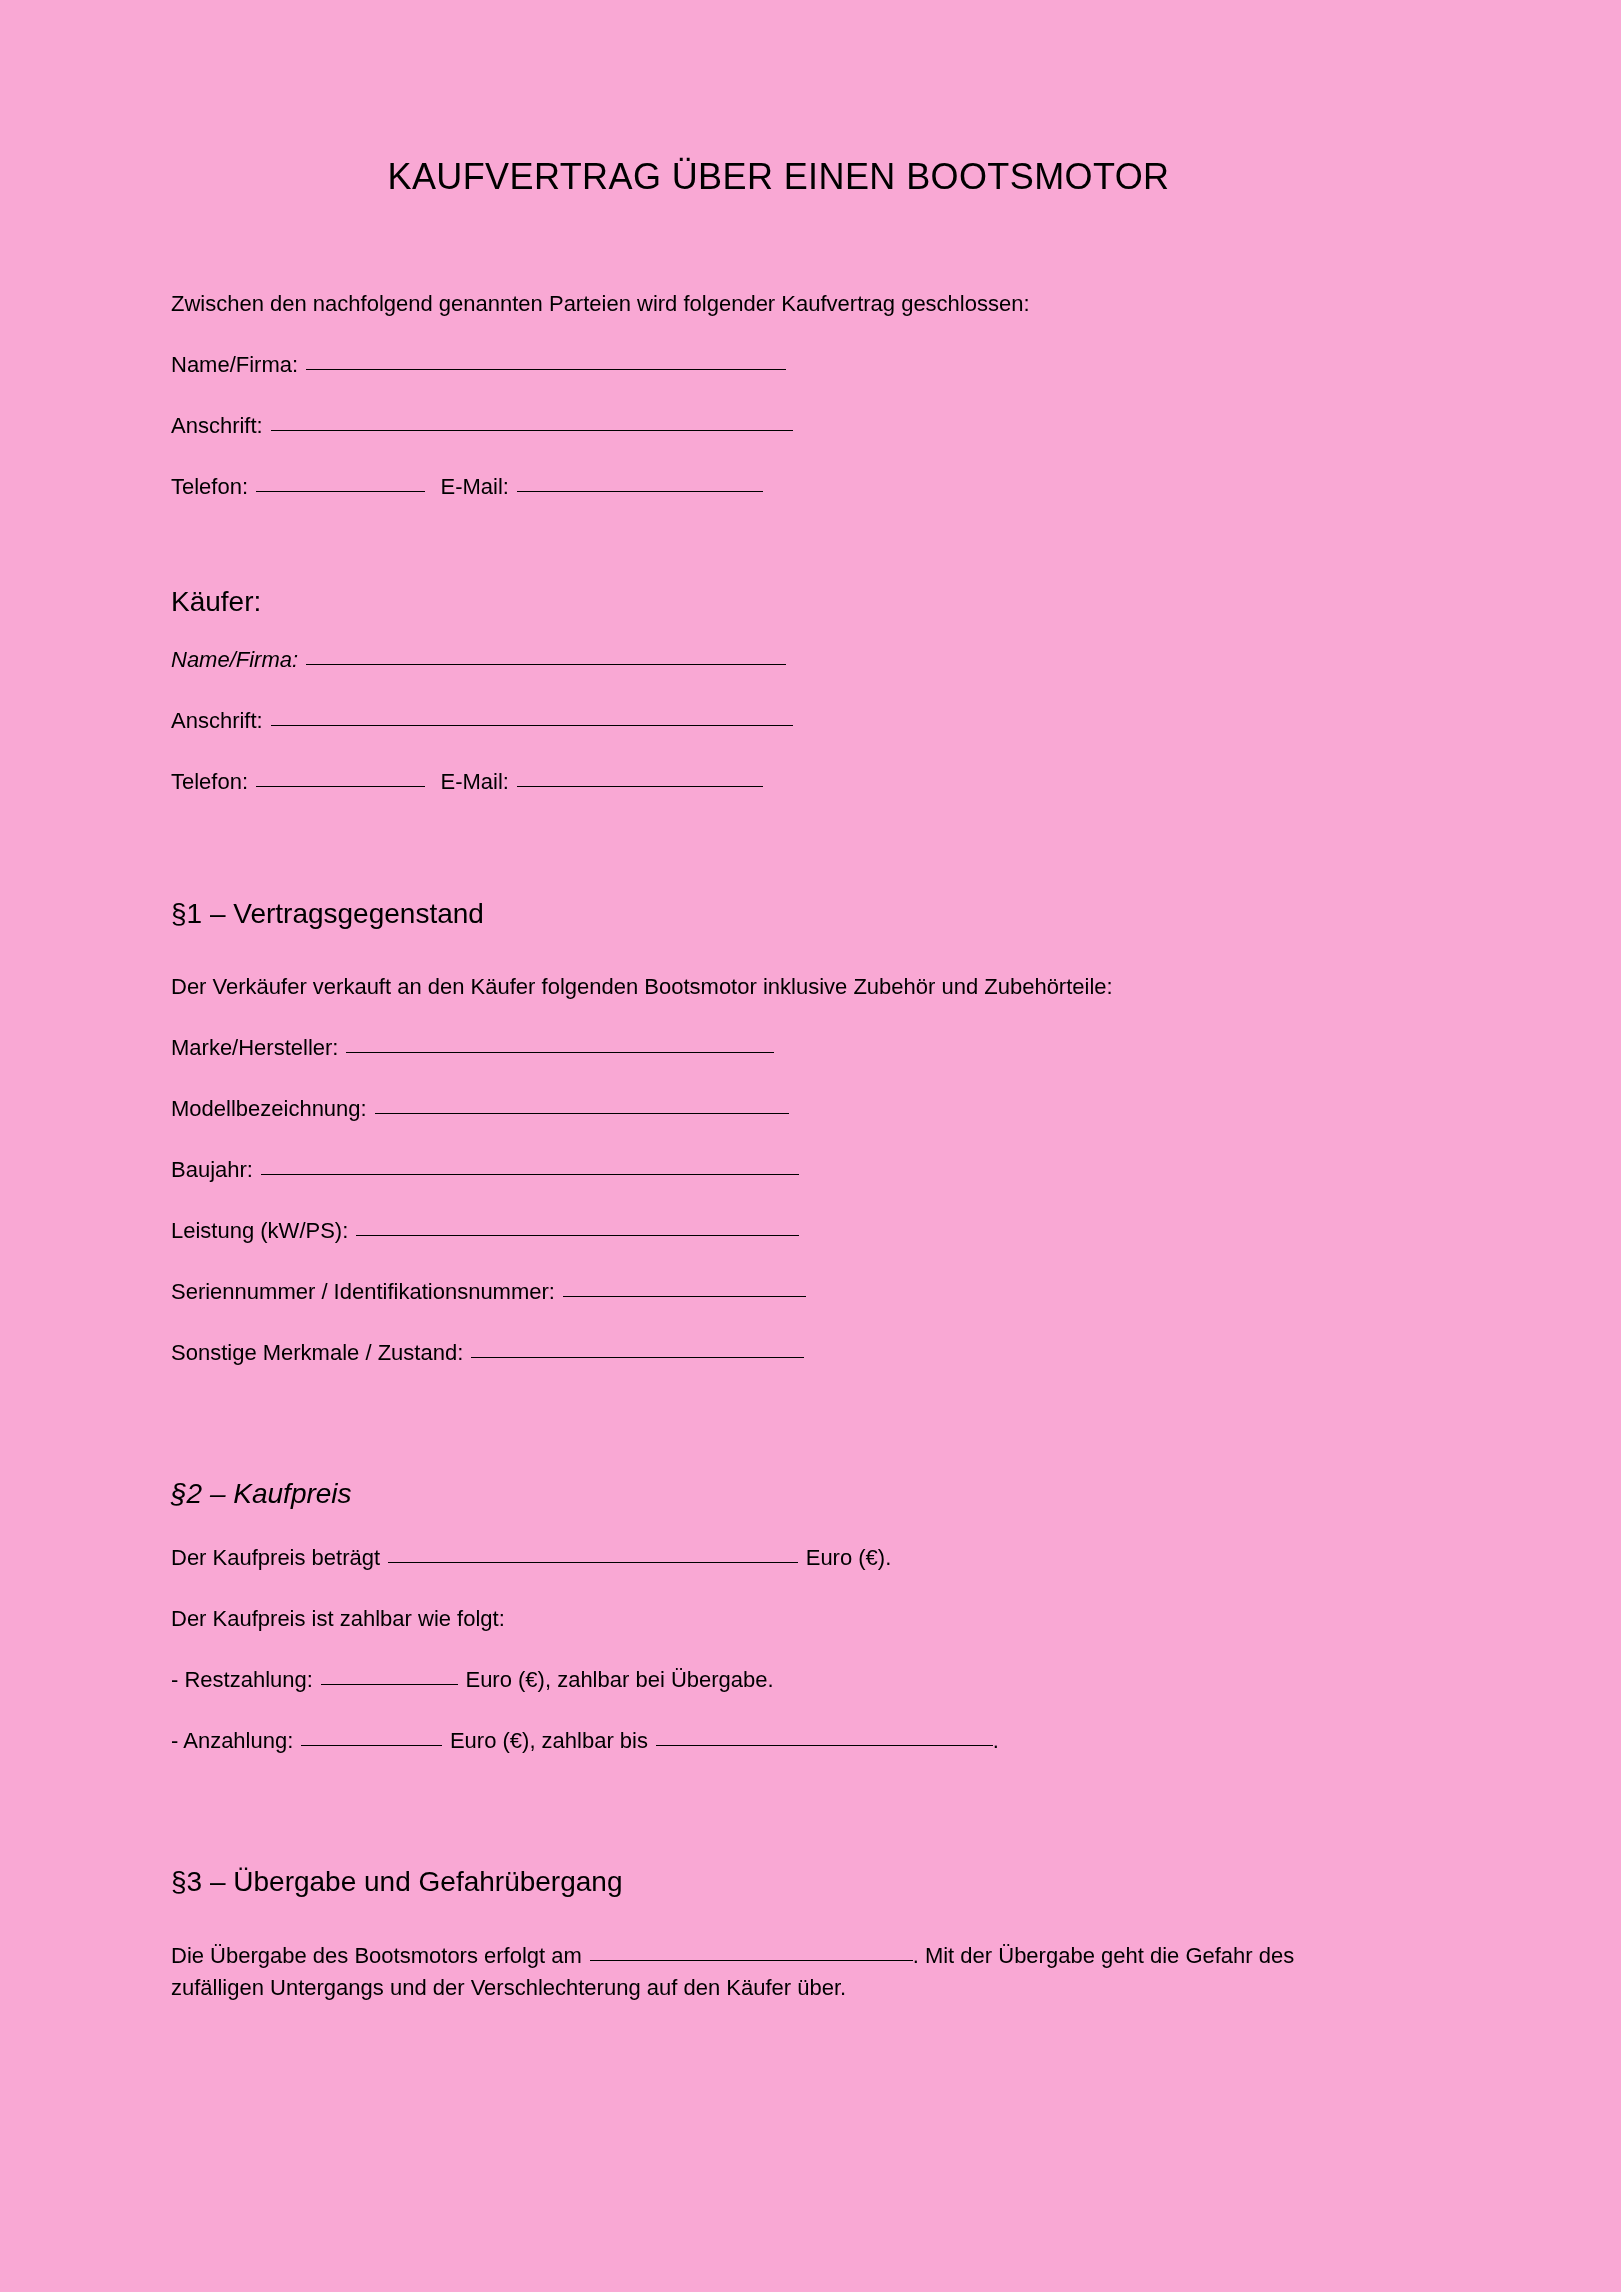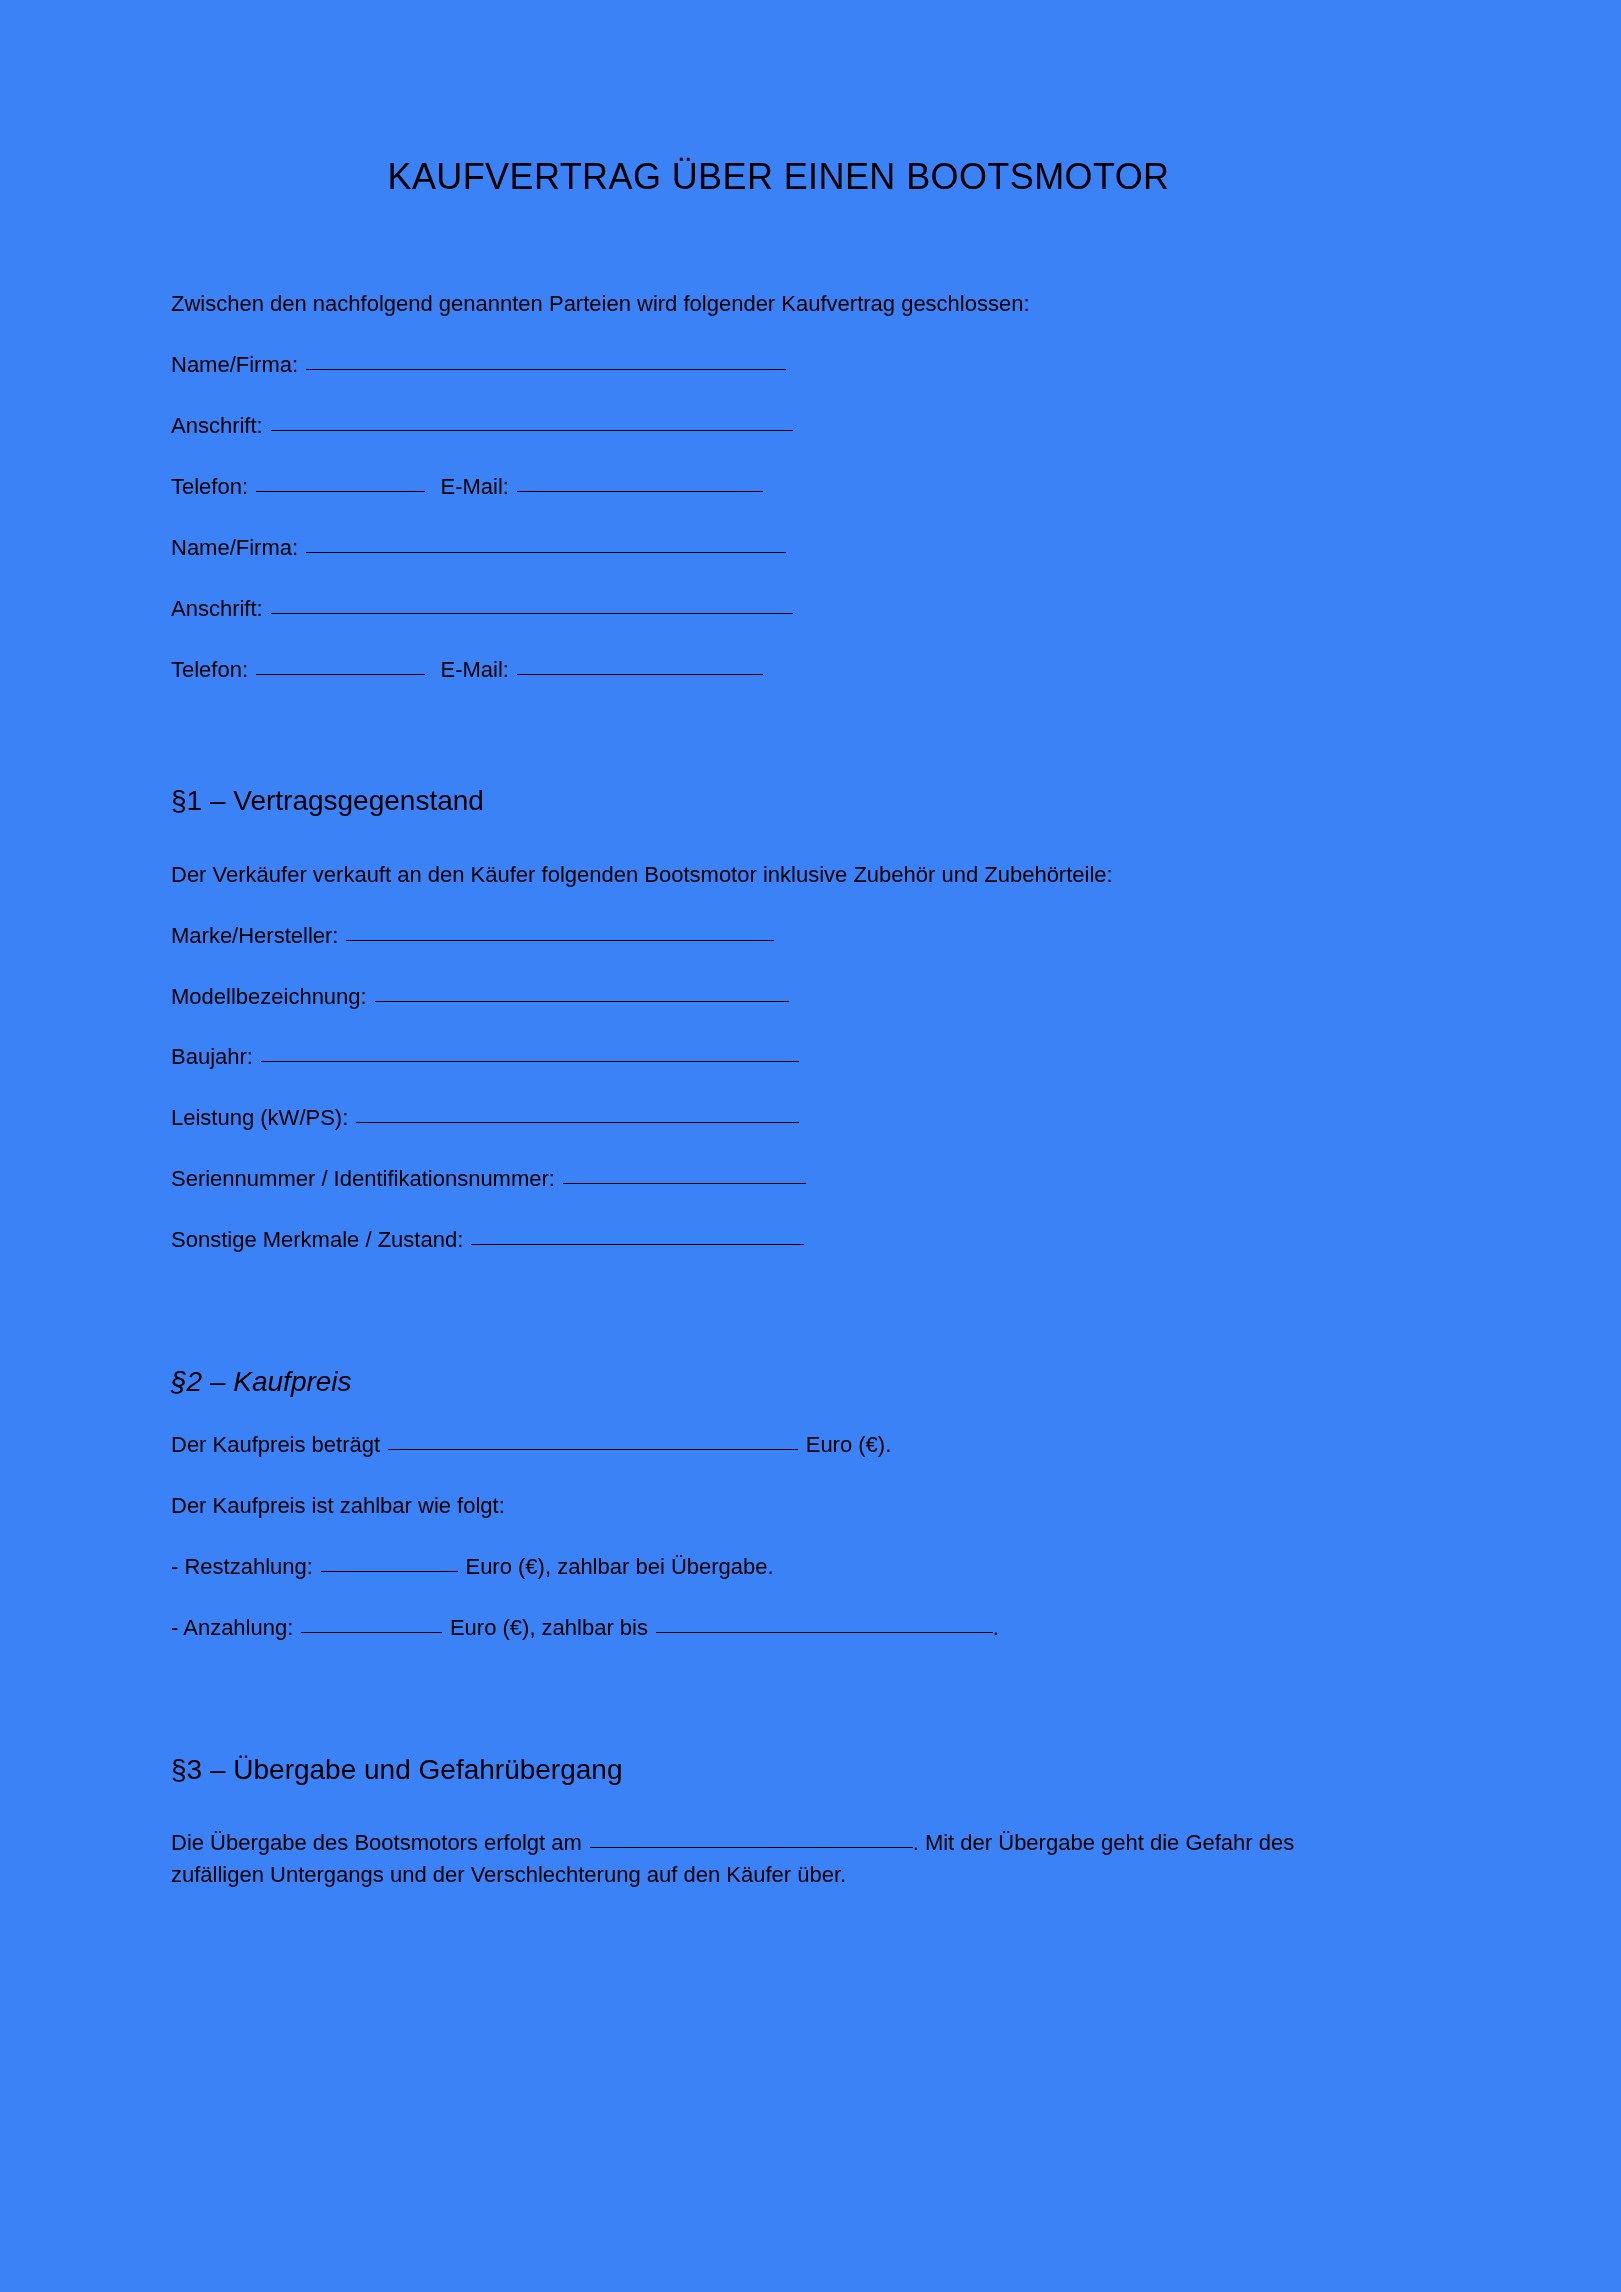--- a/index.html
+++ b/index.html
@@ -8,21 +8,21 @@
     background: #ffffff;
   }
   body {
     font-family: "Liberation Sans", sans-serif;
     color: #000000;
   }
   .page {
     position: relative;
     width: 1621px;
     height: 2293px;
-    background: #3b82f6;
+    background: #f9a8d4;
     box-sizing: border-box;
     padding: 0;
     overflow: hidden;
   }
   .content {
     position: absolute;
     left: 171px;
     top: 0;
     width: 1215px;
   }
@@ -120,20 +120,21 @@
     </div>
 
     <div class="field-row">
       <span>Anschrift:</span><span class="sp"></span><span class="rule w-seller-addr"></span>
     </div>
 
     <div class="field-row">
       <span>Telefon:</span><span class="sp"></span><span class="rule w-tel"></span><span class="sp"></span><span class="sp"></span><span>E-Mail:</span><span class="sp"></span><span class="rule w-mail"></span>
     </div>
 
+    <h2 class="party-heading buyer">Käufer:</h2>
 
     <div class="field-row">
       <span>Name/Firma:</span><span class="sp"></span><span class="rule w-seller-name"></span>
     </div>
 
     <div class="field-row">
       <span>Anschrift:</span><span class="sp"></span><span class="rule w-seller-addr"></span>
     </div>
 
     <div class="field-row">

